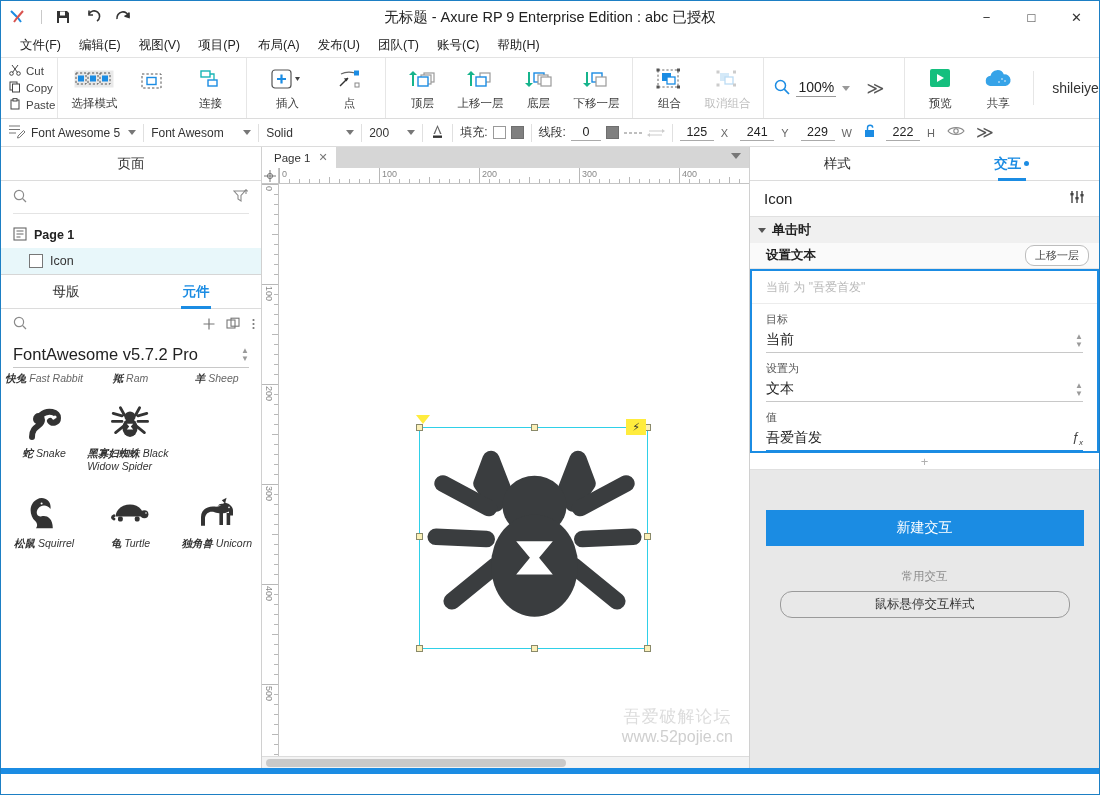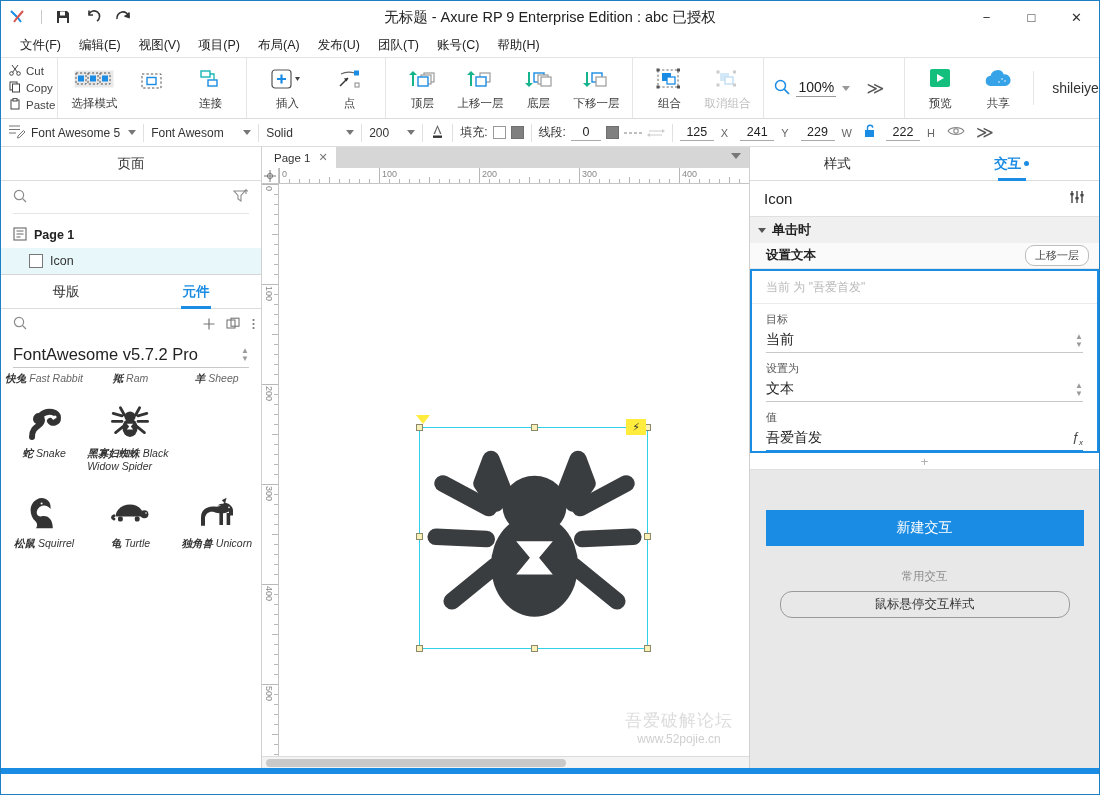--- a/index.html
+++ b/index.html
@@ -171,21 +171,21 @@
   .badge-bolt {
     position:absolute; width:20px;height:16px;background:#ffec3d; display:flex;align-items:center;justify-content:center;
     font-size:11px; color:#333;
   }
   .corner-flag { position:absolute; width:0;height:0; border-left:7px solid transparent; border-right:7px solid transparent;
                  border-top:9px solid #ffec3d; }
   .hscroll { height:12px; background:#f3f3f3; border-top:1px solid #dcdcdc; position:relative;}
   .hthumb { position:absolute; left:0; top:2px; height:8px; background:#c9c9c9; border-radius:4px; }
   .watermark { position:absolute; right: 16px; bottom: 10px; text-align:center; pointer-events:none; }
   .wm1 { font-size:17px; color:#dcdcdc; letter-spacing:1px; }
-  .wm2 { font-size:12px; color:#cfcfcf; }
+  .wm2 { font-size:16px; color:#cfcfcf; }
 
   
   .right-panel { width: 350px; border-left: 1px solid #d0d0d0; background:#fff; display:flex; flex-direction:column; }
   .rp-head { height:34px; display:flex; border-bottom:1px solid #dcdcdc; }
   .rp-tab { flex:1; display:flex; align-items:center; justify-content:center; font-size:13.5px; color:#333; cursor:pointer; position:relative;}
   .rp-tab.active { color:#1b8ce3; font-weight:bold; }
   .rp-tab.active::after { content:''; position:absolute; bottom:-1px; left:50%; transform:translateX(-50%);
     width:28px;height:3px;background:#1b8ce3;}
   .dot { width:5px;height:5px;border-radius:50%;background:#1b8ce3; margin-left:3px; }
   .rp-name-row { height:36px; display:flex; align-items:center; justify-content:space-between;

